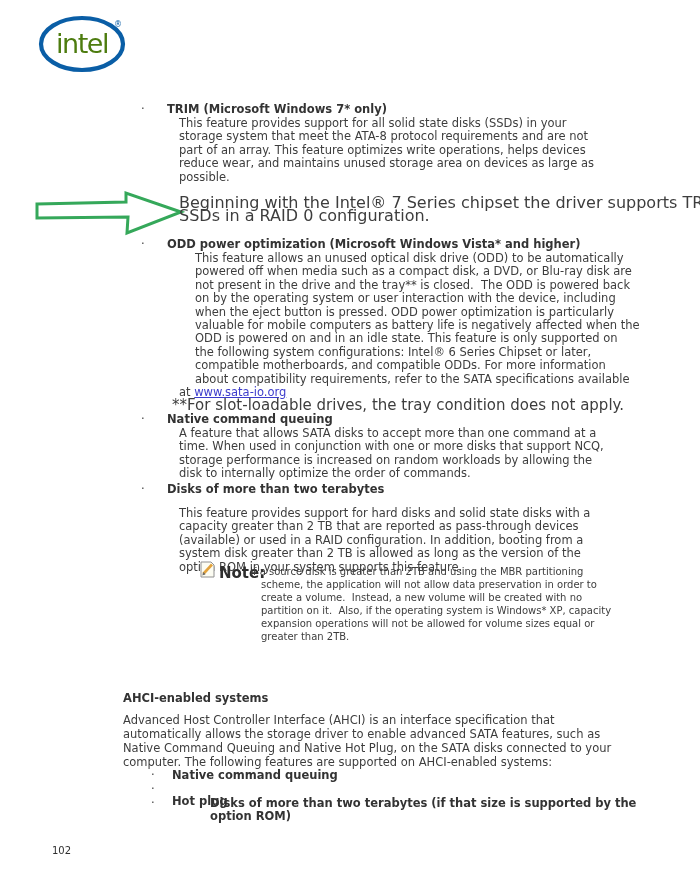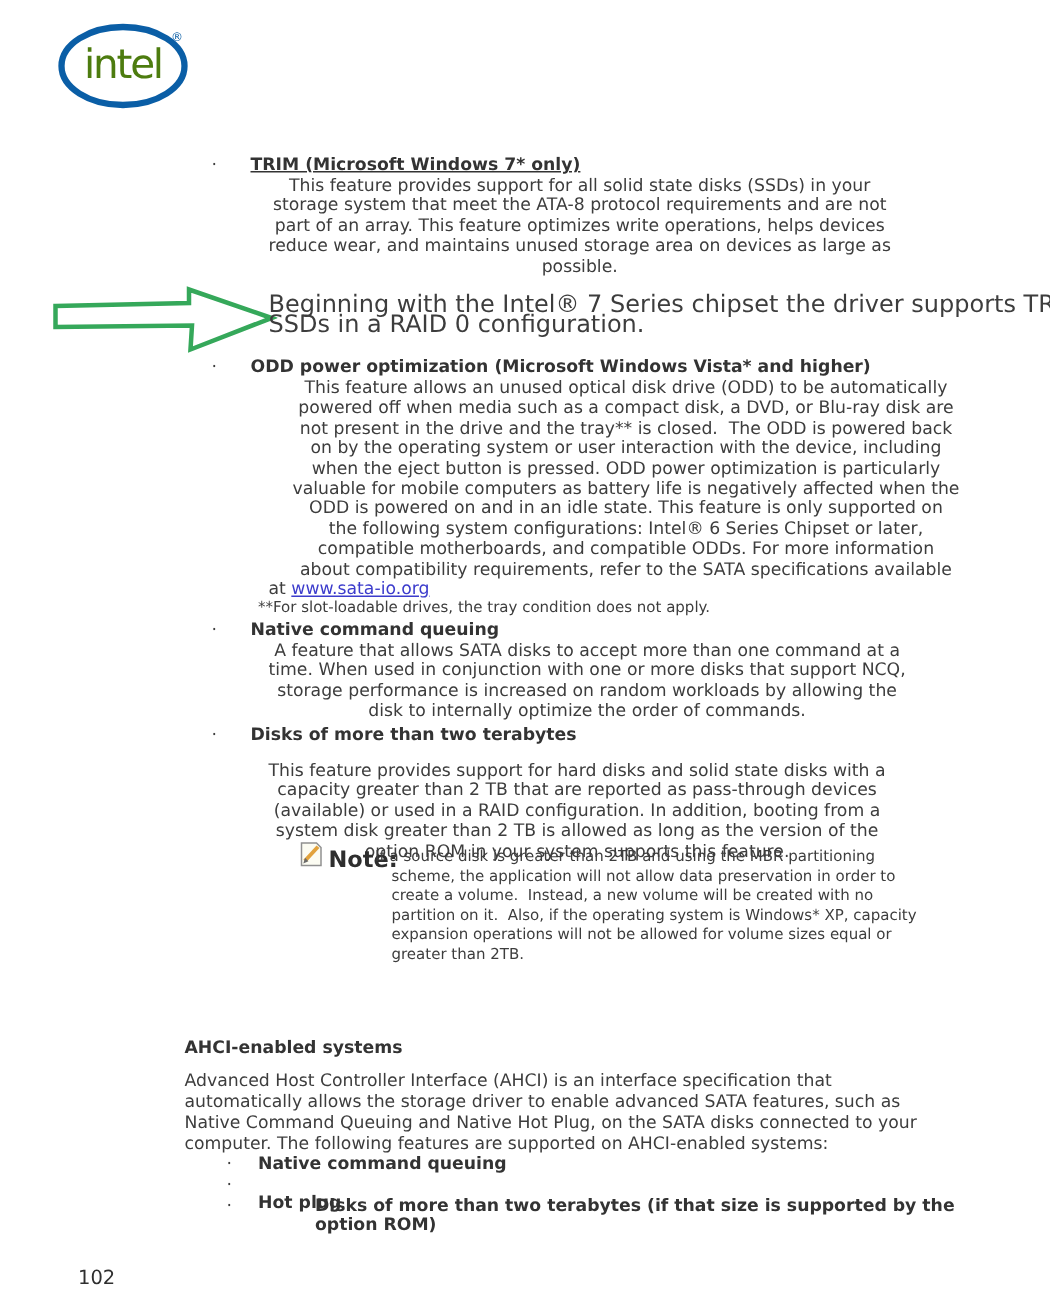--- a/index.html
+++ b/index.html
@@ -12,45 +12,45 @@
   .abs { position:absolute; }
   .logo-wrap { left:38px; top:14px; width:90px; height:62px; }
   .logo-word {
     position:absolute; left:12px; top:14px; width:64px;
     font-size:27px; letter-spacing:-1.5px; color:#4d7c0f;
     text-align:center; font-weight:500;
   }
   .logo-reg { position:absolute; left:76px; top:6px; font-size:8px; color:#0a5ea6; }
   .bullet { font-size:11.5px; line-height:13.4px; color:#3d3d3d; }
   .ftitle  { font-size:11.5px; line-height:13.4px; font-weight:bold; color:#333333; white-space:pre; }
-  .fbody   { font-size:11.5px; line-height:13.4px; white-space:pre;text-align:center; }
+  .fbody   { font-size:11.5px; line-height:13.4px; white-space:pre; }
   .callout { font-size:16px; line-height:13.4px; white-space:pre; }
   .linkline{ font-size:11.5px; line-height:13.4px; white-space:pre; }
   .link    { color:#3c3ccc; text-decoration:underline; cursor:pointer; }
-  .footnote{ font-size:10px; line-height:13.4px; white-space:pre; }
+  .footnote{ font-size:15px; line-height:13.4px; white-space:pre; }
   .note-label { font-size:15px; font-weight:bold; color:#2e2e2e; }
   .note-text  { font-size:10px; line-height:13px; white-space:pre; text-indent:-11px; }
   .ahci-h     { font-size:11.5px; font-weight:bold; color:#333333; }
   .ahci-intro { font-size:11.5px; line-height:14px; white-space:pre; }
   .ahci-blabel{ font-size:11.5px; line-height:13.4px; font-weight:bold; color:#333333; white-space:pre; }
-  .pagenum { font-size:13px; color:#2f2f2f; }
+  .pagenum { font-size:10px; color:#2f2f2f; }
 </style>
 </head>
 <body>
 
 <div class="abs logo-wrap">
   <svg width="90" height="62" viewBox="0 0 90 62">
     <ellipse cx="44" cy="30" rx="41" ry="26" fill="none" stroke="#0a5ea6" stroke-width="4.2"></ellipse>
   </svg>
   <span class="logo-word">intel</span>
   <span class="logo-reg">®</span>
 </div>
 
 <span class="abs bullet" style="left:141px; top:103px;">·</span>
-<div class="abs ftitle" style="left:167px; top:103px;text-decoration:underline;">TRIM (Microsoft Windows 7* only)</div>
+<div class="abs ftitle" style="left:167px; top:103px;">TRIM (Microsoft Windows 7* only)</div>
 <div class="abs fbody" style="left:179px; top:117px;">This feature provides support for all solid state disks (SSDs) in your
 storage system that meet the ATA-8 protocol requirements and are not
 part of an array. This feature optimizes write operations, helps devices
 reduce wear, and maintains unused storage area on devices as large as
 possible.</div>
 
 <svg class="abs" style="left:33px; top:190px;" width="152" height="46" viewBox="0 0 152 46">
   <polygon points="4,14 93,12 93,3 148,22 94,43 95,27 4,28" fill="#ffffff" stroke="#35a85a" stroke-width="3" stroke-linejoin="miter"></polygon>
 </svg>
 

